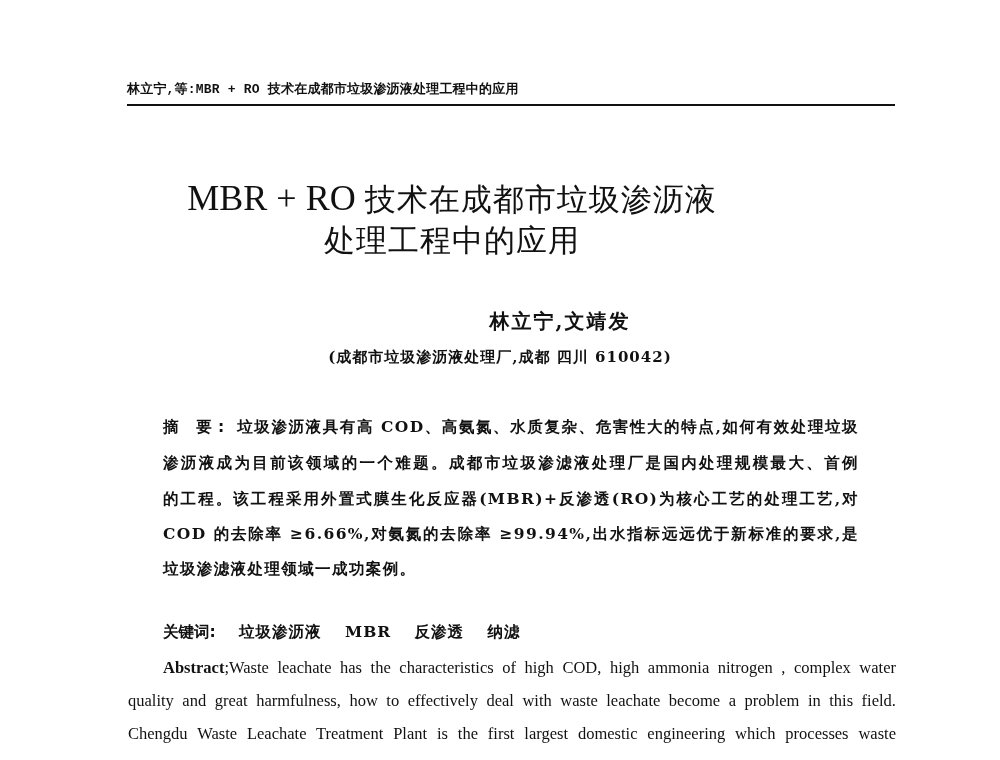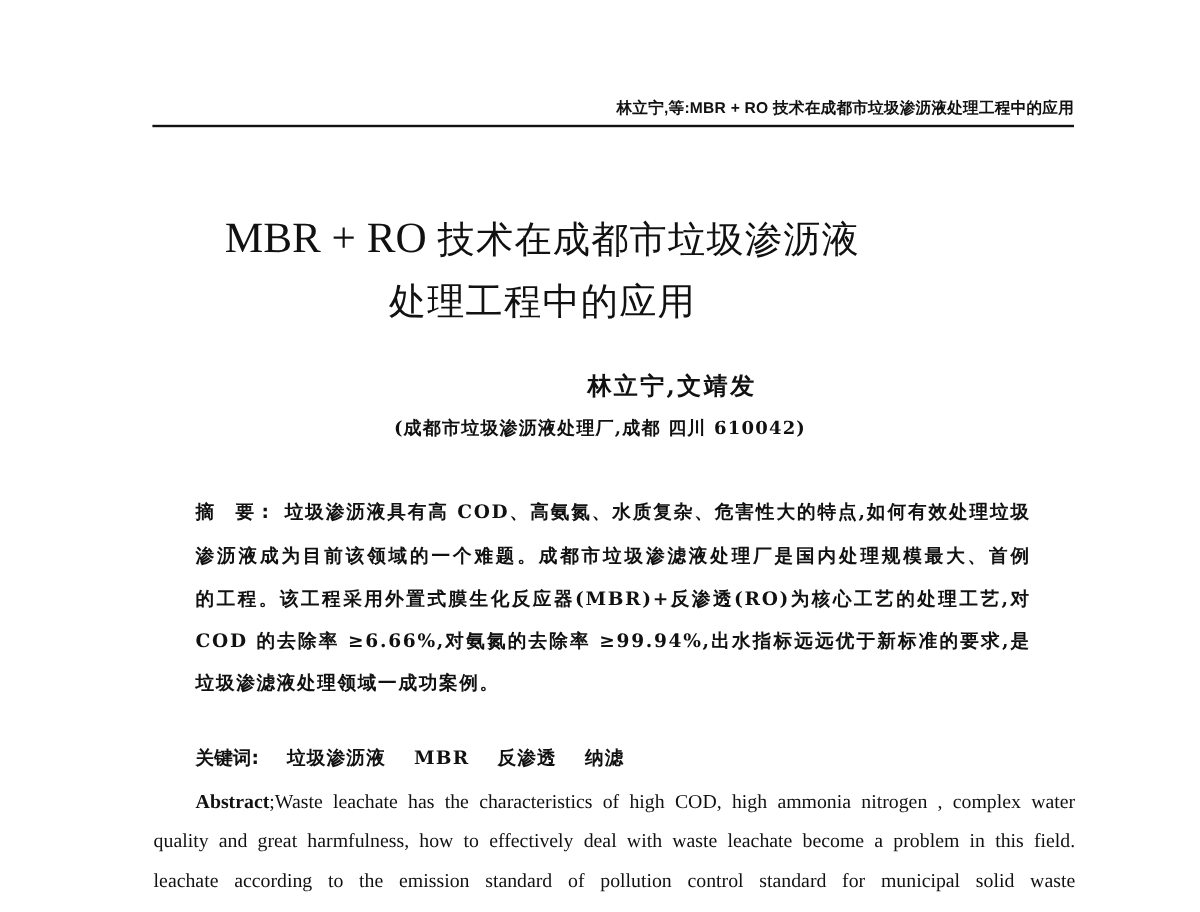--- a/index.html
+++ b/index.html
@@ -13,22 +13,22 @@
       overflow: hidden;
       position: relative;
       color: #111111;
       font-family: "DejaVu Serif", serif;
     }
     .running-header {
       position: absolute;
       left: 127px;
       top: 80px;
       width: 768px;
-      text-align: right;
-      font-family: Liberation Sans, sans-serif;
+      text-align: left;
+      font-family: Liberation Mono, monospace;
       font-size: 13px;
       font-weight: bold;
       line-height: 20px;
       letter-spacing: 0.2px;
     }
     .header-rule {
       position: absolute;
       left: 127px;
       top: 104px;
       width: 768px;
@@ -44,21 +44,21 @@
       font-size: 31px;
       line-height: 40px;
       letter-spacing: 1px;
     }
     .title .latin {
       font-family: "Liberation Serif", serif;
       font-size: 36px;
       letter-spacing: 0;
     }
     .title-1 { top: 178px; }
-    .title-2 { top: 232px; }
+    .title-2 { top: 220px; }
     .authors {
       position: absolute;
       left: 16px;
       top: 307px;
       width: 1000px;
       text-align: center;
       font-family: "DejaVu Serif", serif;
       font-size: 20px;
       font-weight: bold;
       line-height: 28px;
@@ -171,14 +171,15 @@
   <span class="kw-label">关键词:</span>
   <span class="kw">垃圾渗沥液</span>
   <span class="kw">MBR</span>
   <span class="kw">反渗透</span>
   <span class="kw">纳滤</span>
 </div>
 
 <div class="en-abstract">
   <span class="line first"><span class="abs-label">Abstract</span><span>;</span><span>Waste leachate has the characteristics of high COD, high ammonia nitrogen , complex water</span></span>
   <span class="line">quality and great harmfulness, how to effectively deal with waste leachate become a problem in this field.</span>
+  <span class="line">Chengdu Waste Leachate Treatment Plant is the first largest domestic engineering which processes waste</span>
   <span class="line">leachate according to the emission standard of pollution control standard for municipal solid waste</span>
 </div>
 
 </body></html>

